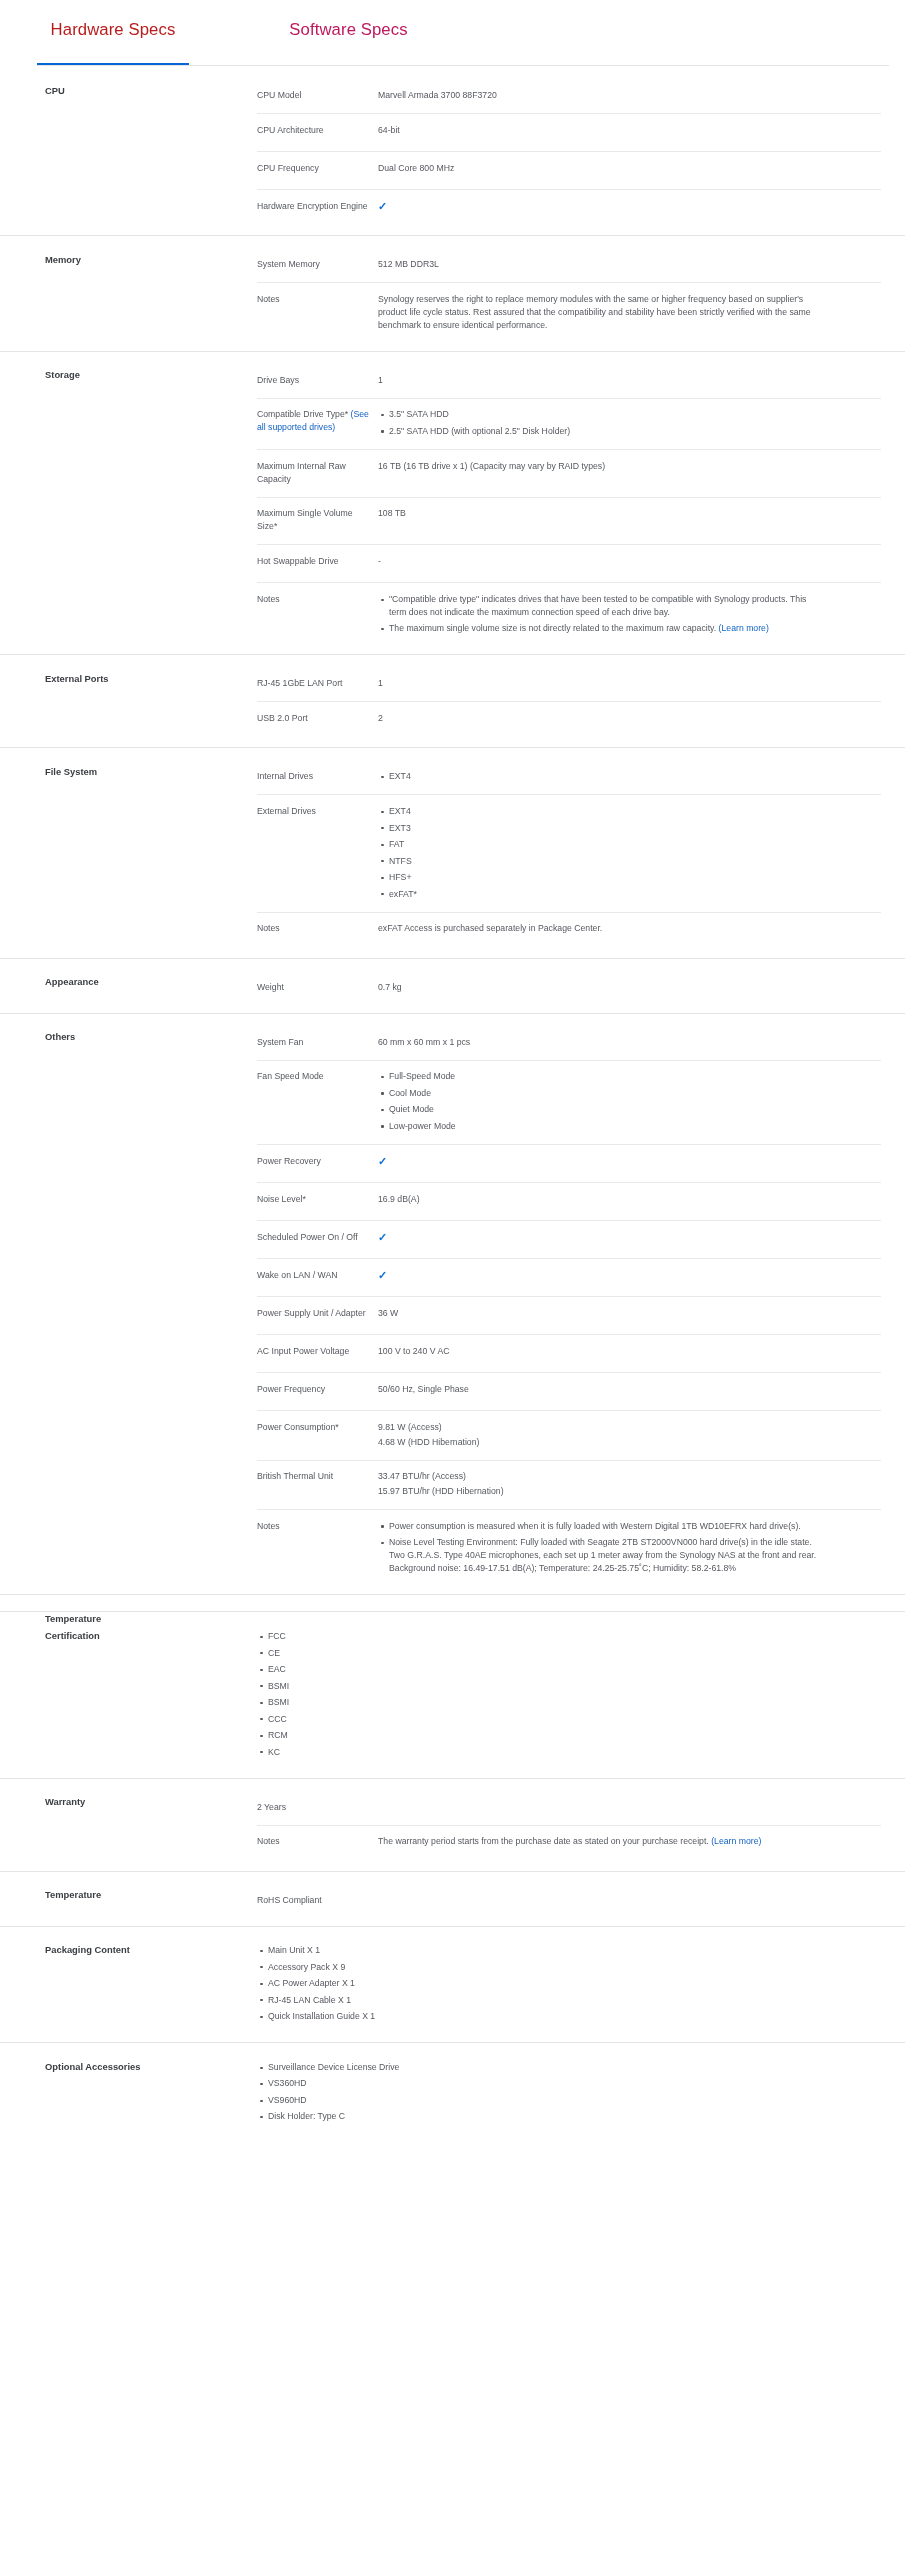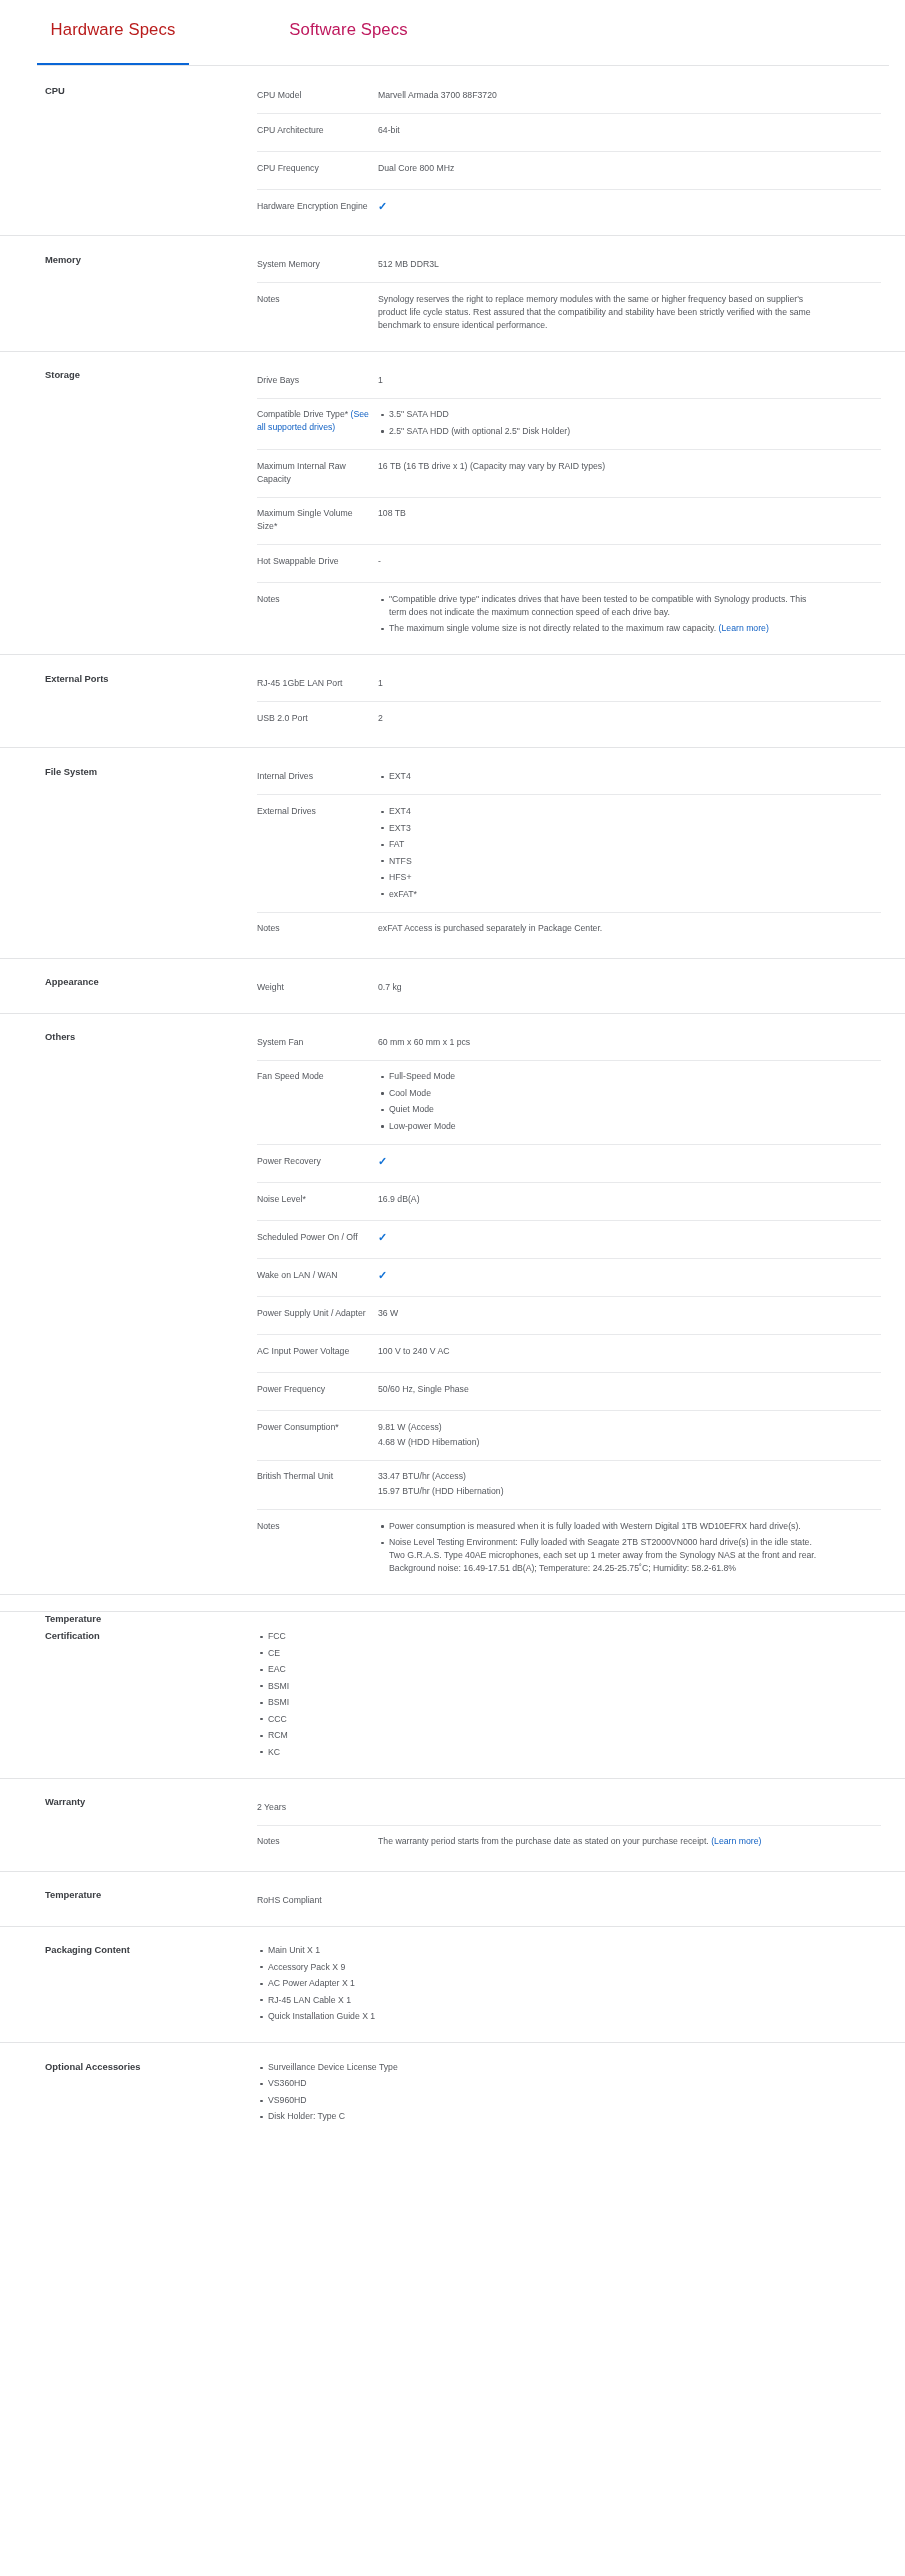--- a/index.html
+++ b/index.html
@@ -426,21 +426,21 @@
           </div>
         </div>
       </div>
       <div class="section">
         <div class="section-inner">
           <div class="section-title">Optional Accessories</div>
           <div class="rows">
             <div class="row listonly">
               <div class="row-value">
                 <ul class="blist">
-                  <li>Surveillance Device License Type</li>
+                  <li>Surveillance Device License Drive</li>
                   <li>VS360HD</li>
                   <li>VS960HD</li>
                   <li>Disk Holder: Type C</li>
                 </ul>
               </div>
             </div>
           </div>
         </div>
       </div>
     </div>

